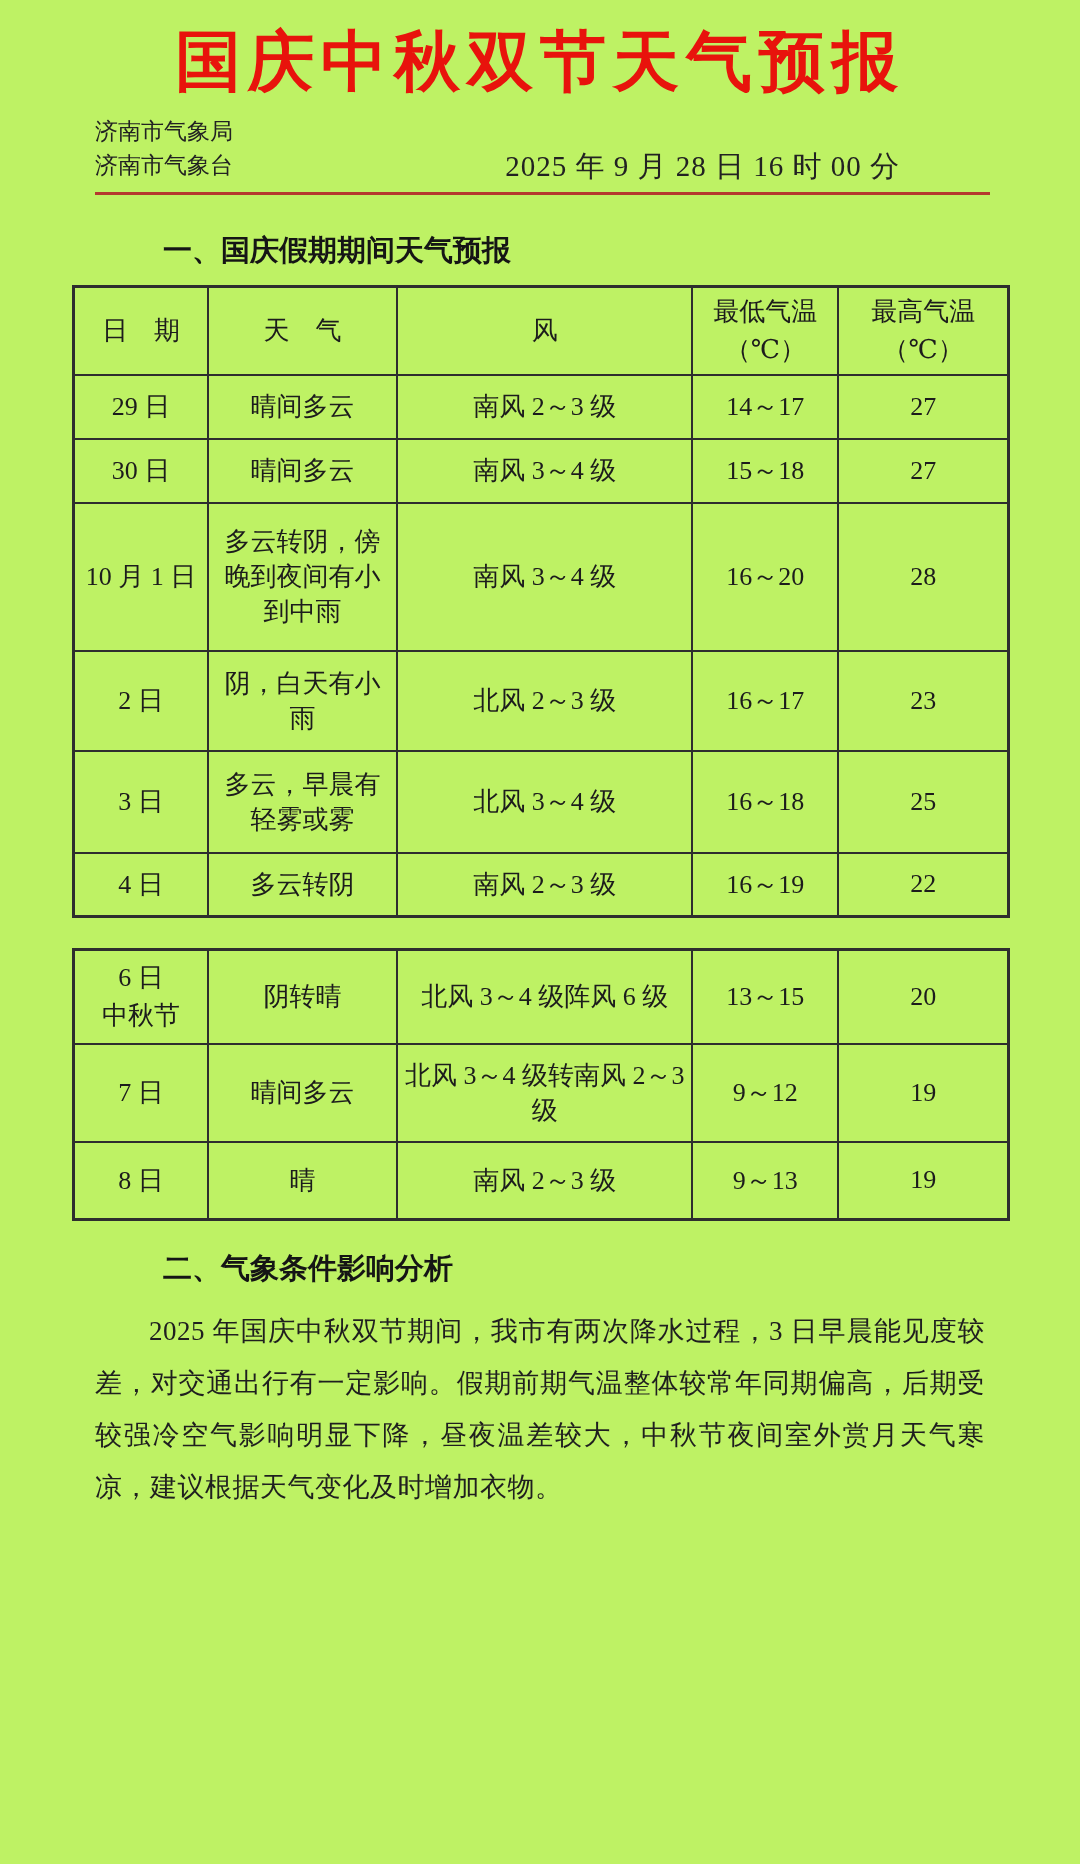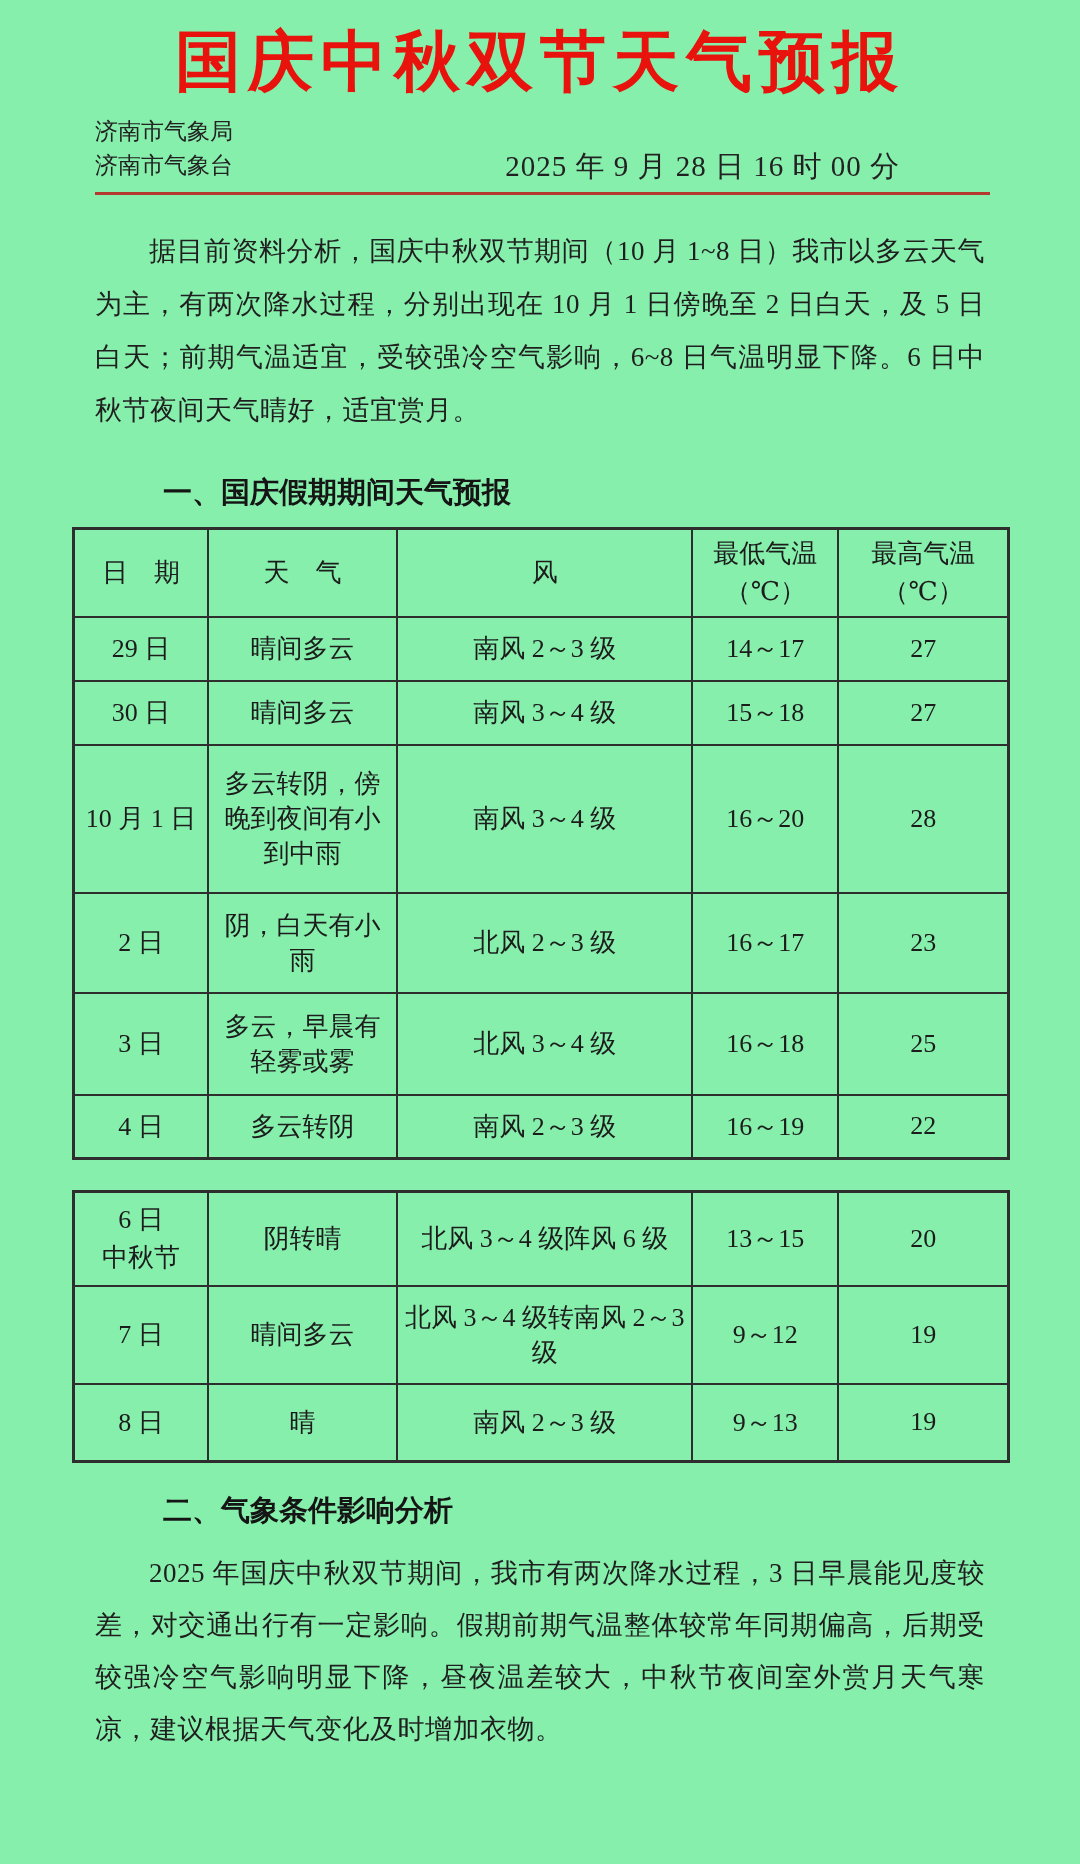--- a/index.html
+++ b/index.html
@@ -1,17 +1,17 @@
 <!DOCTYPE html>
 <html lang="zh"><head>
 <meta charset="utf-8">
 <style>
   html,body{margin:0;padding:0;background:#ffffff;}
   .page{
-    width:1080px;height:1864px;margin:0 auto;background:#86efac;
+    width:1080px;height:1864px;margin:0 auto;background:#bef264;
     overflow:hidden;position:relative;box-sizing:border-box;
     padding-top:22px;
     color:#1f1f1f;
     font-family:"Liberation Serif","DejaVu Serif",serif;
   }
   
   .doc-title{
     margin:0 0 14px 0;
     text-align:center;
     font-family:"Liberation Sans","DejaVu Sans",sans-serif;
@@ -82,21 +82,20 @@
   <div class="hdr">
     <div class="org-lines">
       <div>济南市气象局</div>
       <div>济南市气象台</div>
     </div>
     <div class="issue-dt">2025 年 9 月 28 日 16 时 00 分</div>
   </div>
 
   <div class="red-rule"></div>
 
-  <p class="body-par">据目前资料分析，国庆中秋双节期间（10 月 1~8 日）我市以多云天气为主，有两次降水过程，分别出现在 10 月 1 日傍晚至 2 日白天，及 5 日白天；前期气温适宜，受较强冷空气影响，6~8 日气温明显下降。6 日中秋节夜间天气晴好，适宜赏月。</p>
 
   <h2 class="sec-heading">一、国庆假期期间天气预报</h2>
 
   <table class="forecast t1">
     <colgroup>
       <col class="c-date">
         <col class="c-weather">
         <col class="c-wind">
         <col class="c-tmin">
         <col class="c-tmax">

